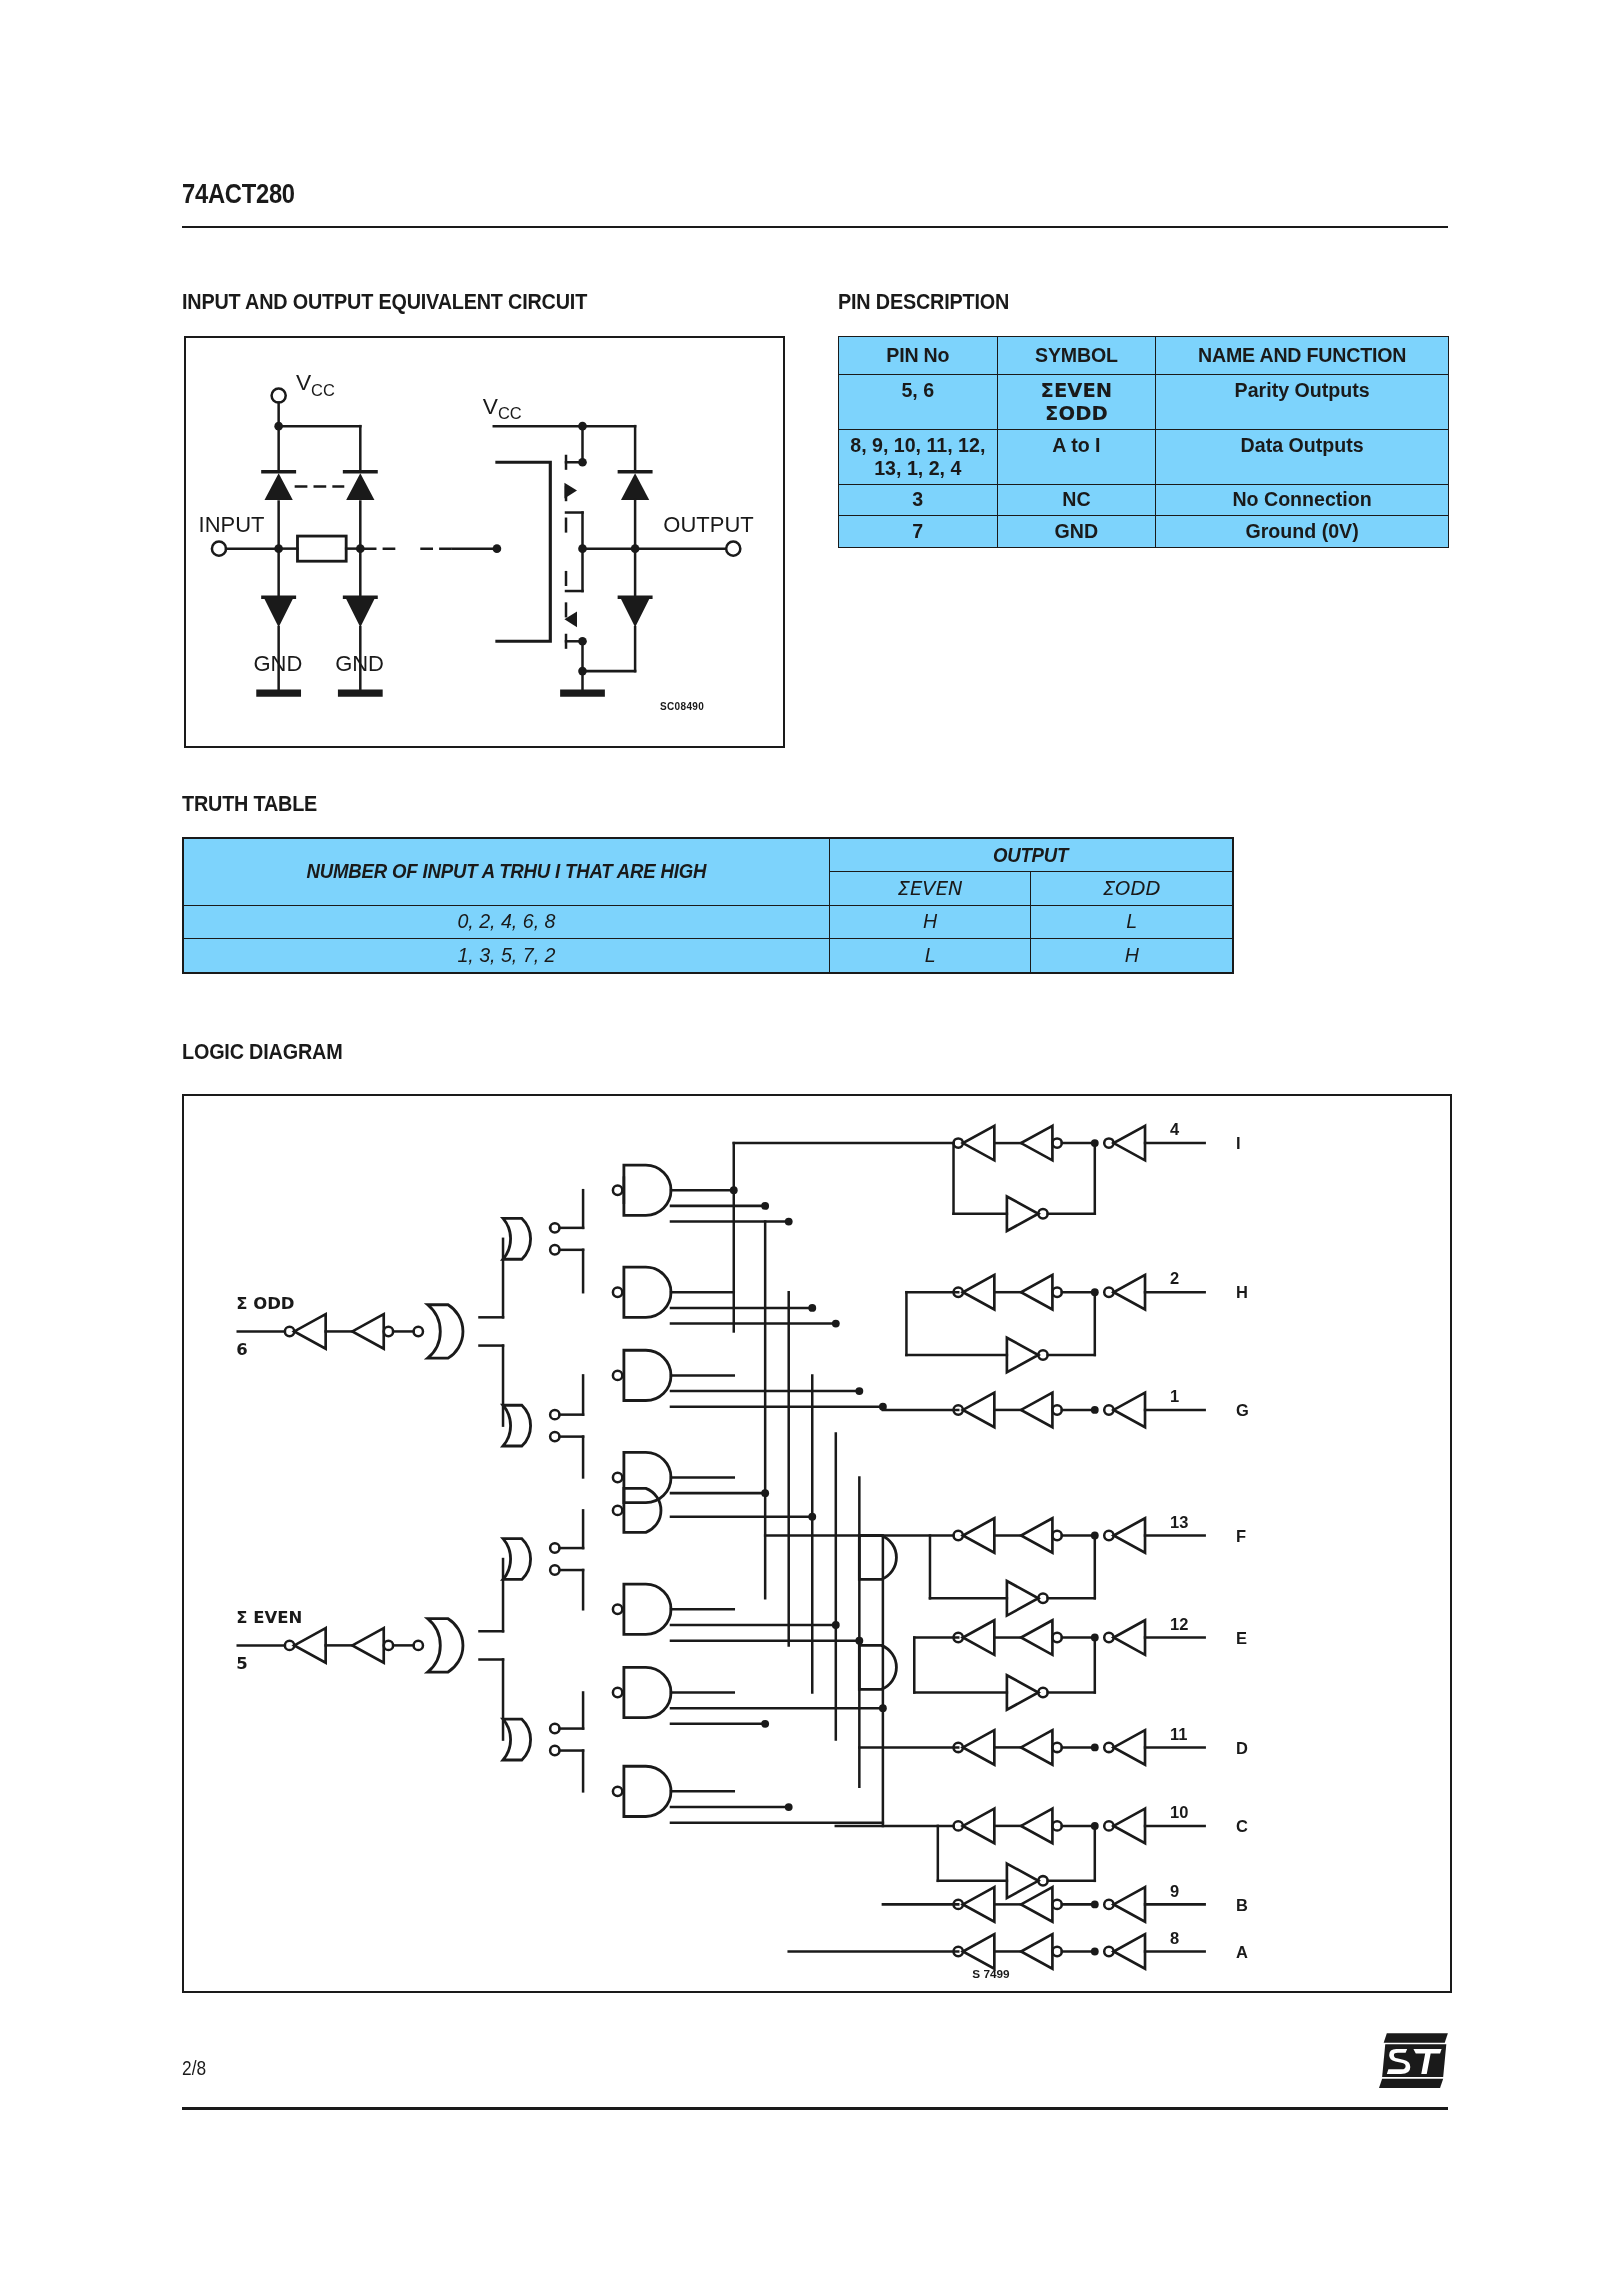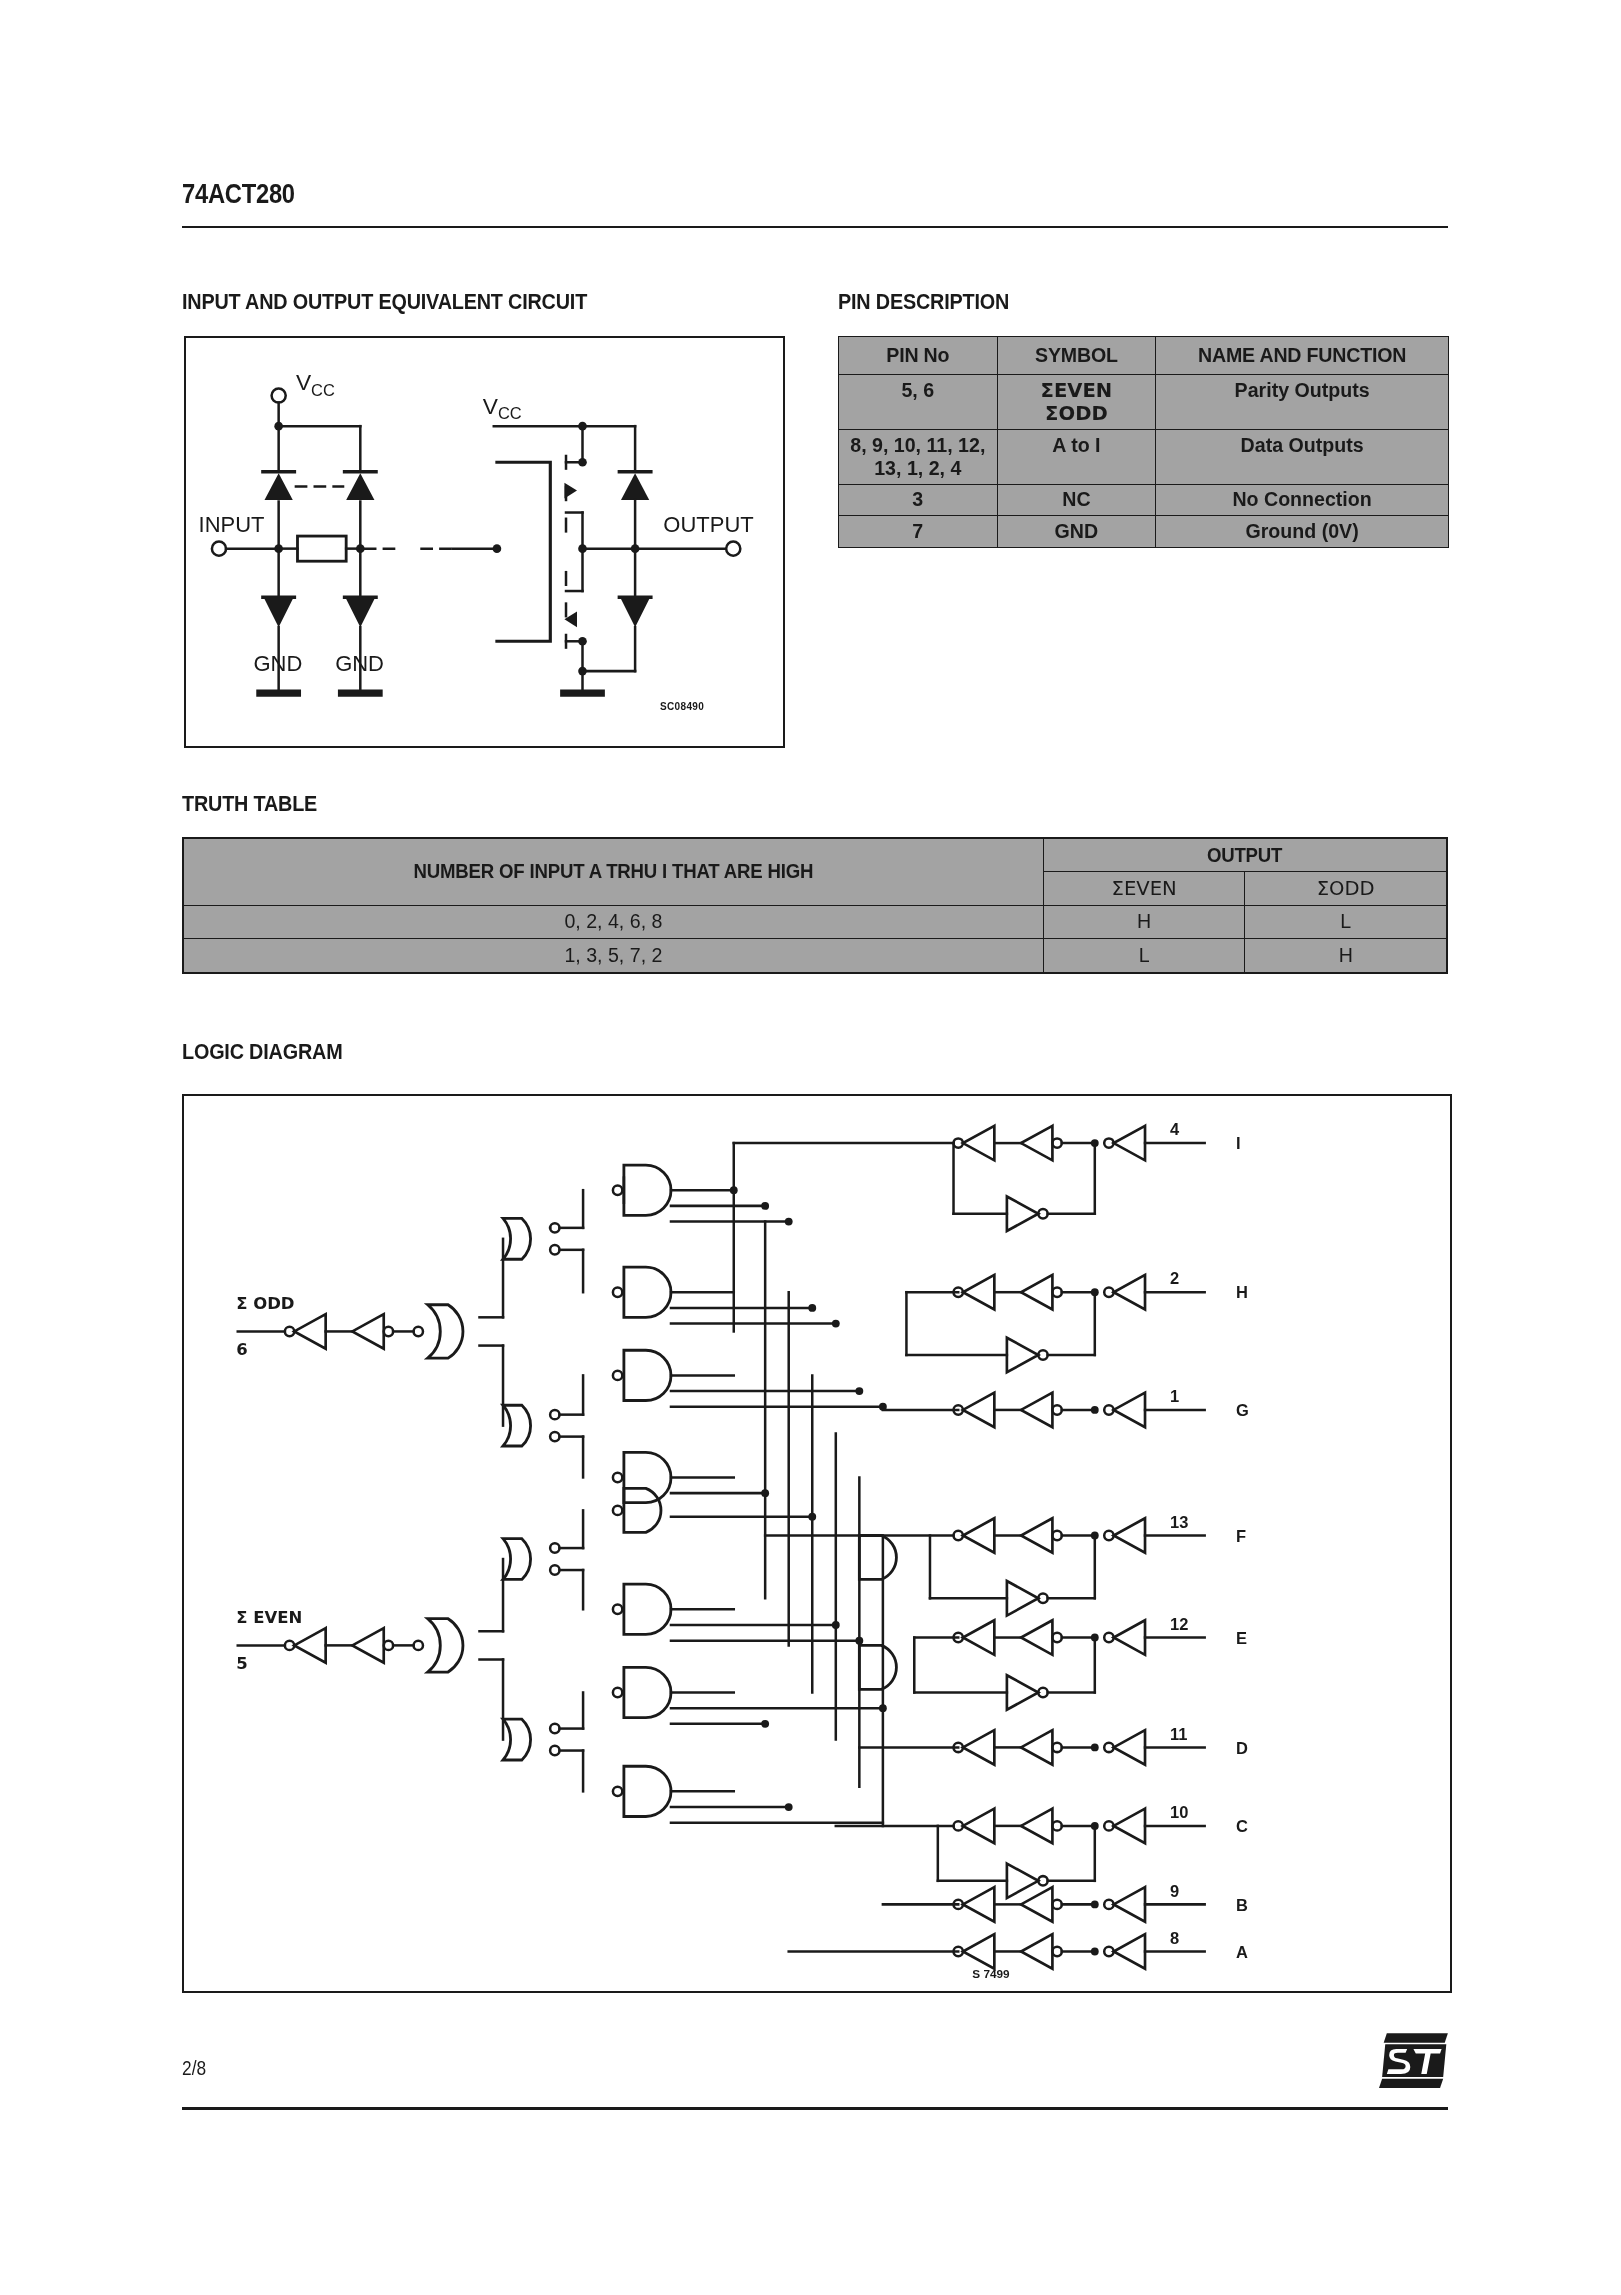--- a/index.html
+++ b/index.html
@@ -41,40 +41,40 @@
     width:597px; height:408px;
     border:2.4px solid #1a1a1a; background:#fff;
   }
   .circuit-box svg { display:block; }
   .code-label {
     position:absolute; font-size:11.8px; font-weight:bold;
     letter-spacing:0.4px; transform:scaleX(0.85); transform-origin:left center;
   }
 
   
-  table { border-collapse:collapse; background:#a3a3a3; }
+  table { border-collapse:collapse; background:#7dd3fc; }
   .pin-table {
     position:absolute; left:838px; top:336px; width:611px;
   }
   .pin-table td, .pin-table th {
     border:1.6px solid #1a1a1a;
     font-size:19.6px; font-weight:bold;
     padding:3.9px 7.9px; text-align:center; vertical-align:top;
     font-family:"Liberation Sans", sans-serif;
   }
   .pin-table thead th {
     font-weight:bold; font-size:19.6px; padding:7px 6.3px; vertical-align:middle;
     letter-spacing:-0.2px;
   }
   .pin-table td.fn { text-align:center; }
   .pin-table .c-pin { width:145px; }
   .pin-table .c-sym { width:145px; }
 
   .truth-table {
-    position:absolute; left:182px; top:837px; width:1266px;
+    position:absolute; left:182px; top:837px; width:1052px;font-style:italic;
   }
   .truth-table td, .truth-table th {
     border:1.6px solid #1a1a1a; font-size:19.6px;
     padding:4.7px 6.3px; text-align:center; vertical-align:middle;
   }
   .truth-table .hdr-main {
     font-weight:bold; font-size:19.6px; letter-spacing:-0.2px;
     transform:scaleX(0.95);
   }
   .truth-table .subhdr { font-weight:normal; }

